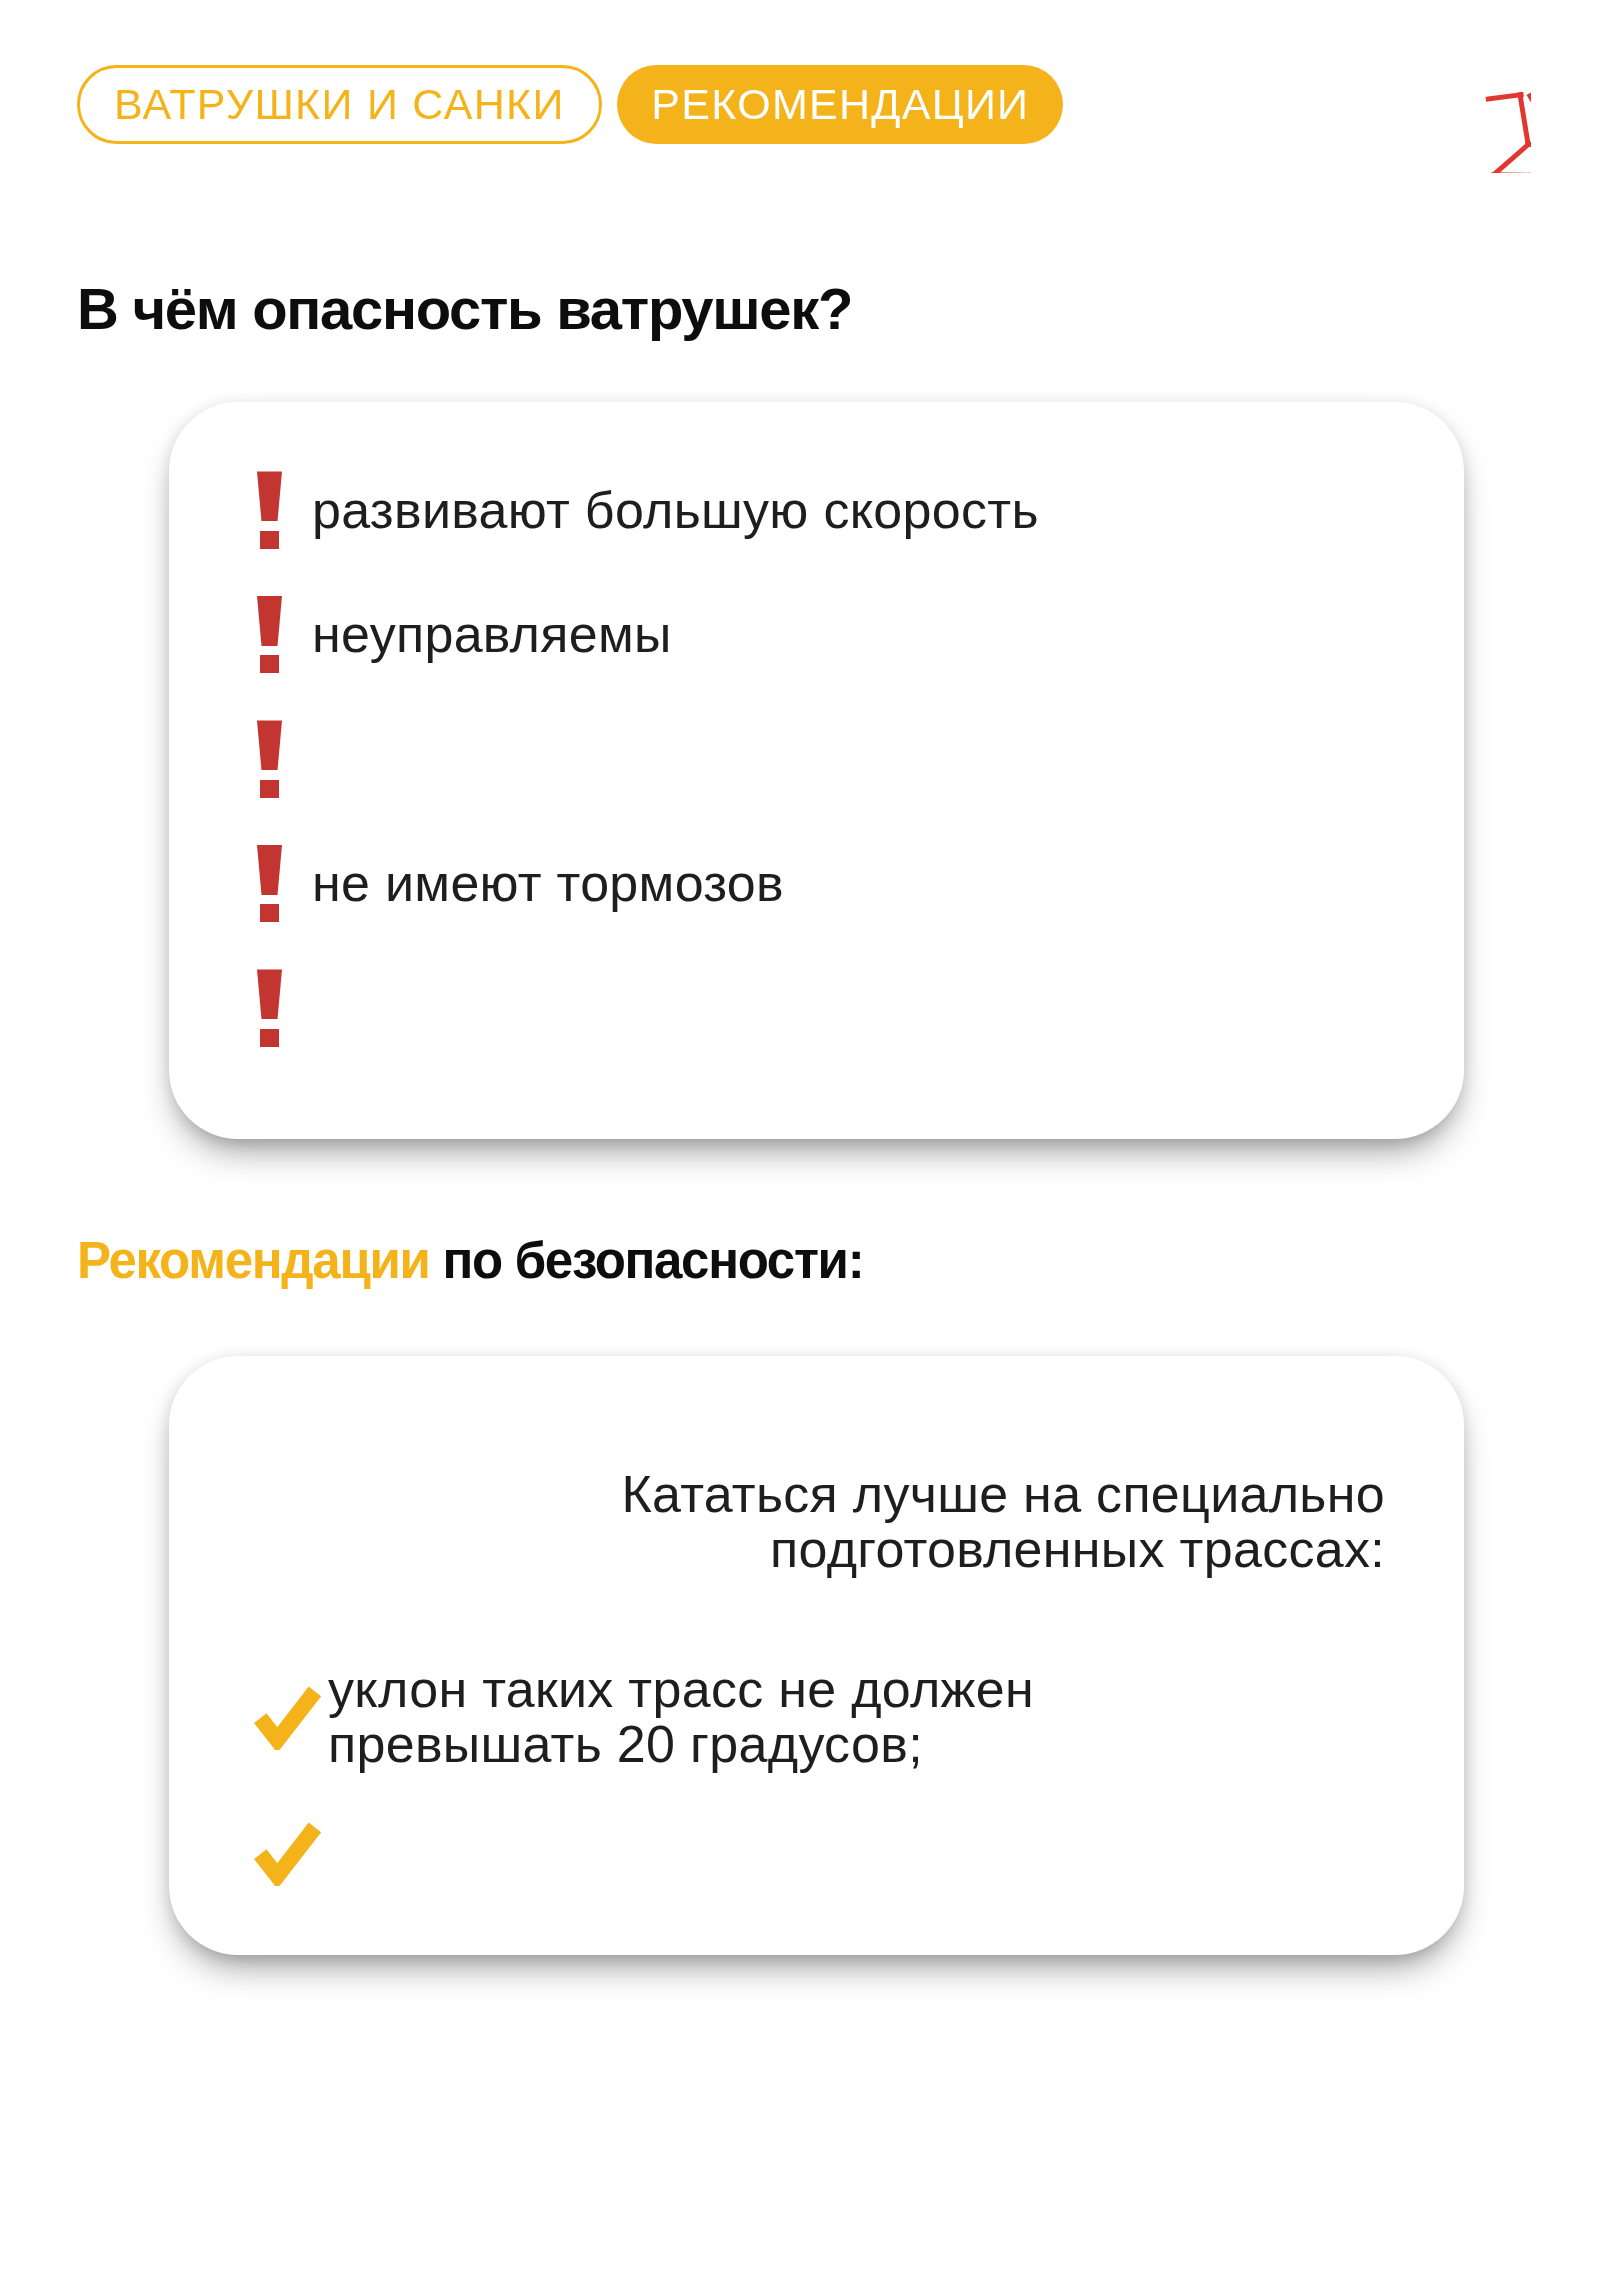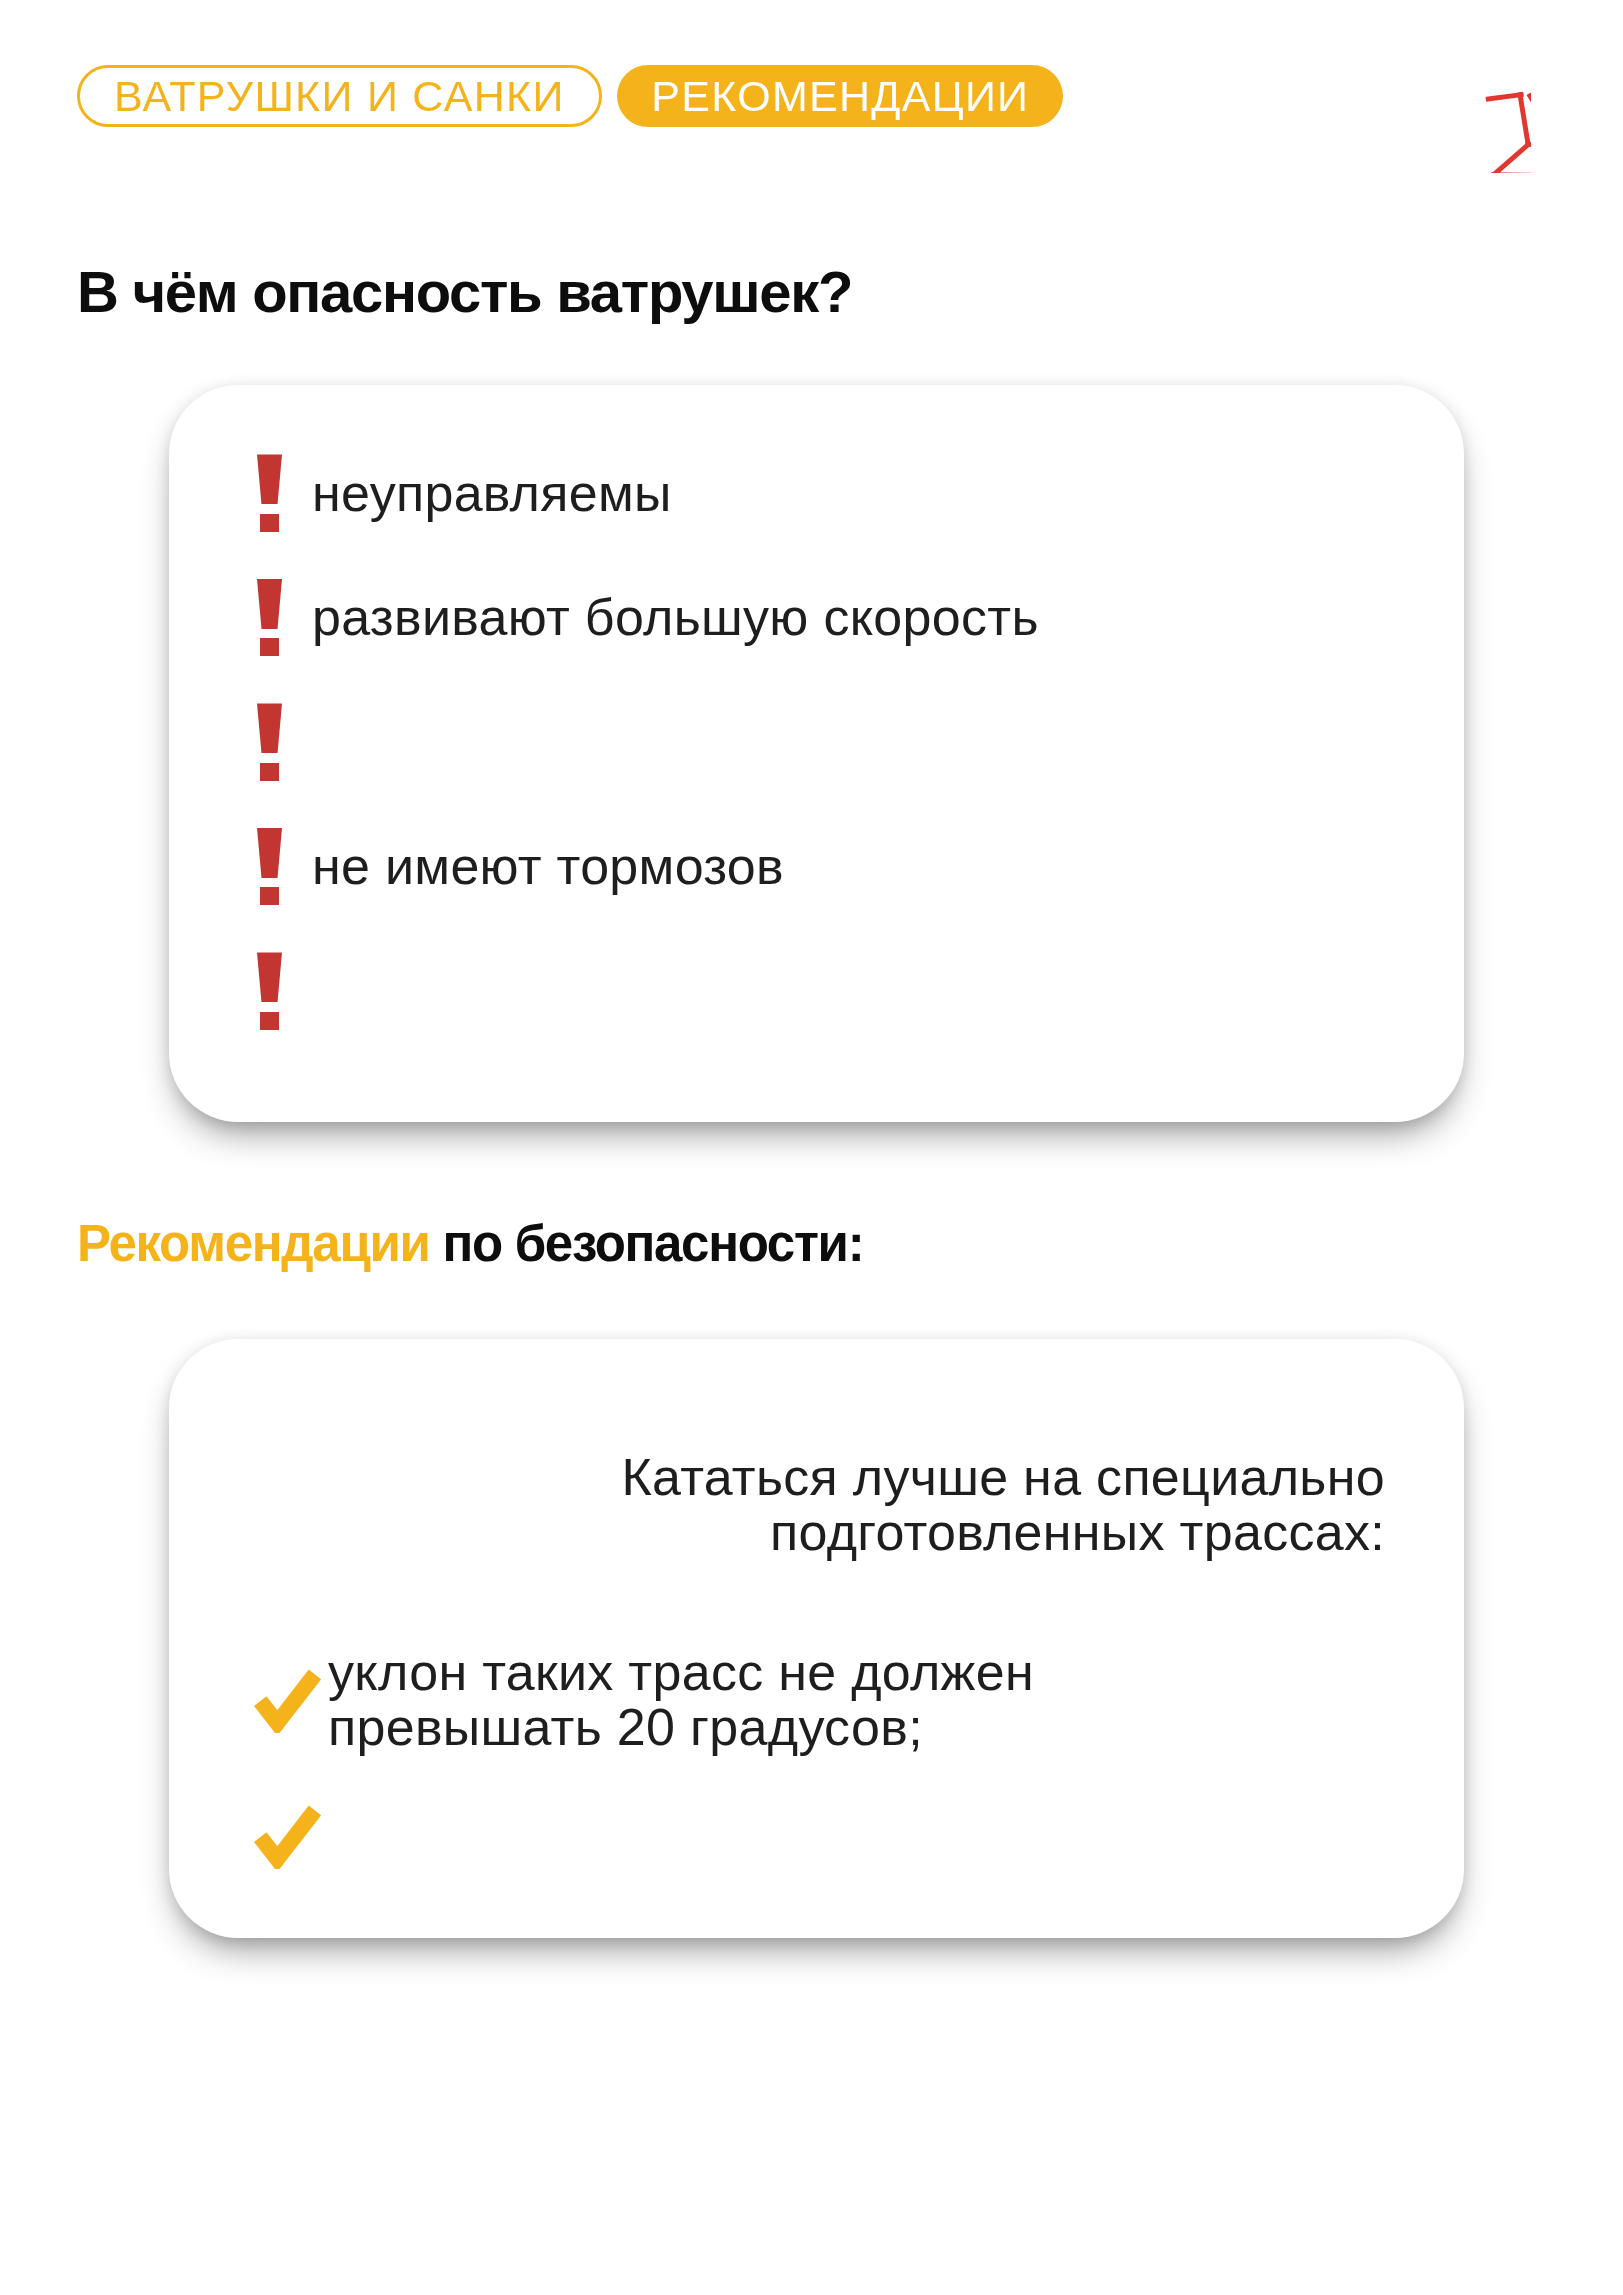--- a/index.html
+++ b/index.html
@@ -15,21 +15,21 @@
 
   
   .badges-row {
     display: flex;
     align-items: center;
     gap: 15.7px;
     margin: 65px 164px 0 77px;
   }
   .badge {
     box-sizing: border-box;
-    height: 62px;
+    height: 79px;
     border-radius: 41px;
     display: flex;
     align-items: center;
     padding: 0 34px;
     font-size: 43px;
     letter-spacing: 1.3px;
     white-space: nowrap;
   }
   .badge-outline {
     border: 3.9px solid #F5B31B;
@@ -162,29 +162,29 @@
 
 <h1>В чём опасность ватрушек?</h1>
 
 <div class="card card-dangers">
 
   <div class="danger-item">
     <span class="excl">
       <span class="excl-bar"></span>
         <span class="excl-dot"></span>
     </span>
+    <span class="body-text">развивают большую скорость</span>
+  </div>
+
+  <div class="danger-item">
+    <span class="excl">
+      <span class="excl-bar"></span>
+        <span class="excl-dot"></span>
+    </span>
     <span class="body-text">неуправляемы</span>
-  </div>
-
-  <div class="danger-item">
-    <span class="excl">
-      <span class="excl-bar"></span>
-        <span class="excl-dot"></span>
-    </span>
-    <span class="body-text">развивают большую скорость</span>
   </div>
 
   <div class="danger-item">
     <span class="excl">
       <span class="excl-bar"></span>
         <span class="excl-dot"></span>
     </span>
   </div>
 
   <div class="danger-item">

